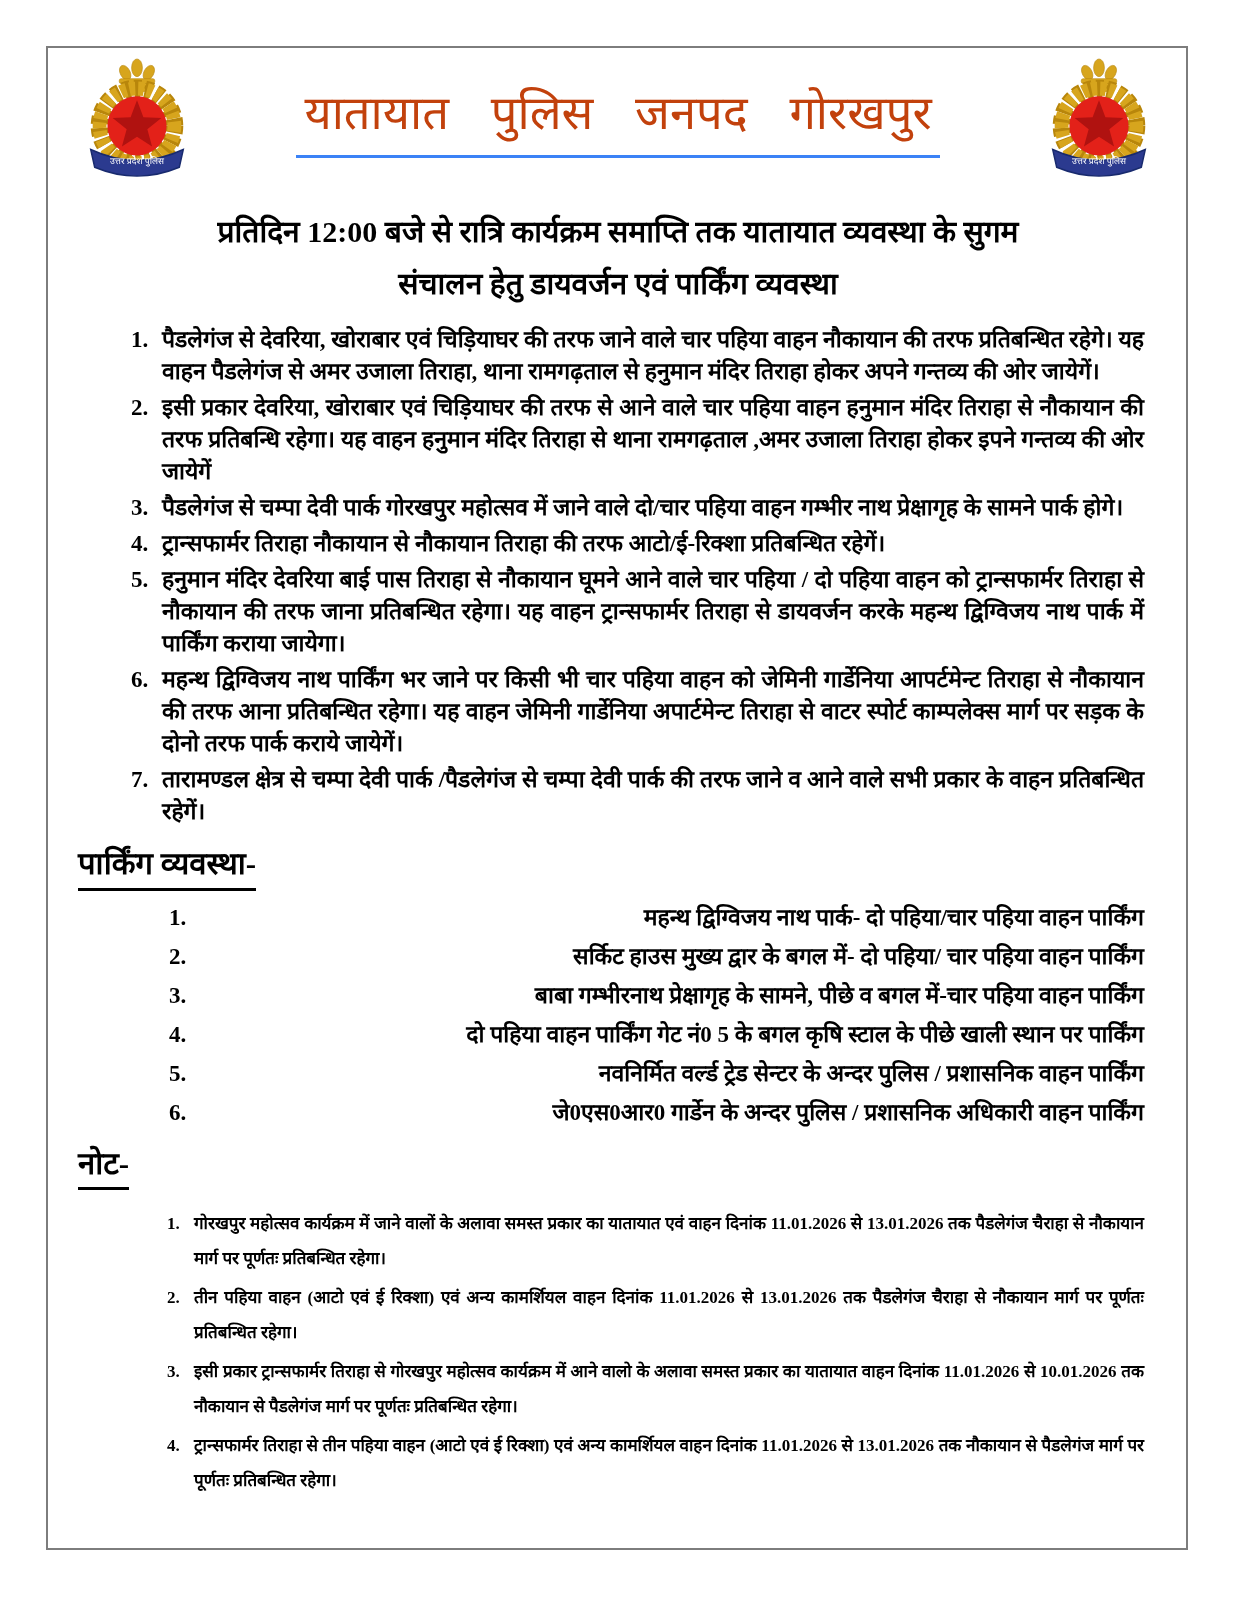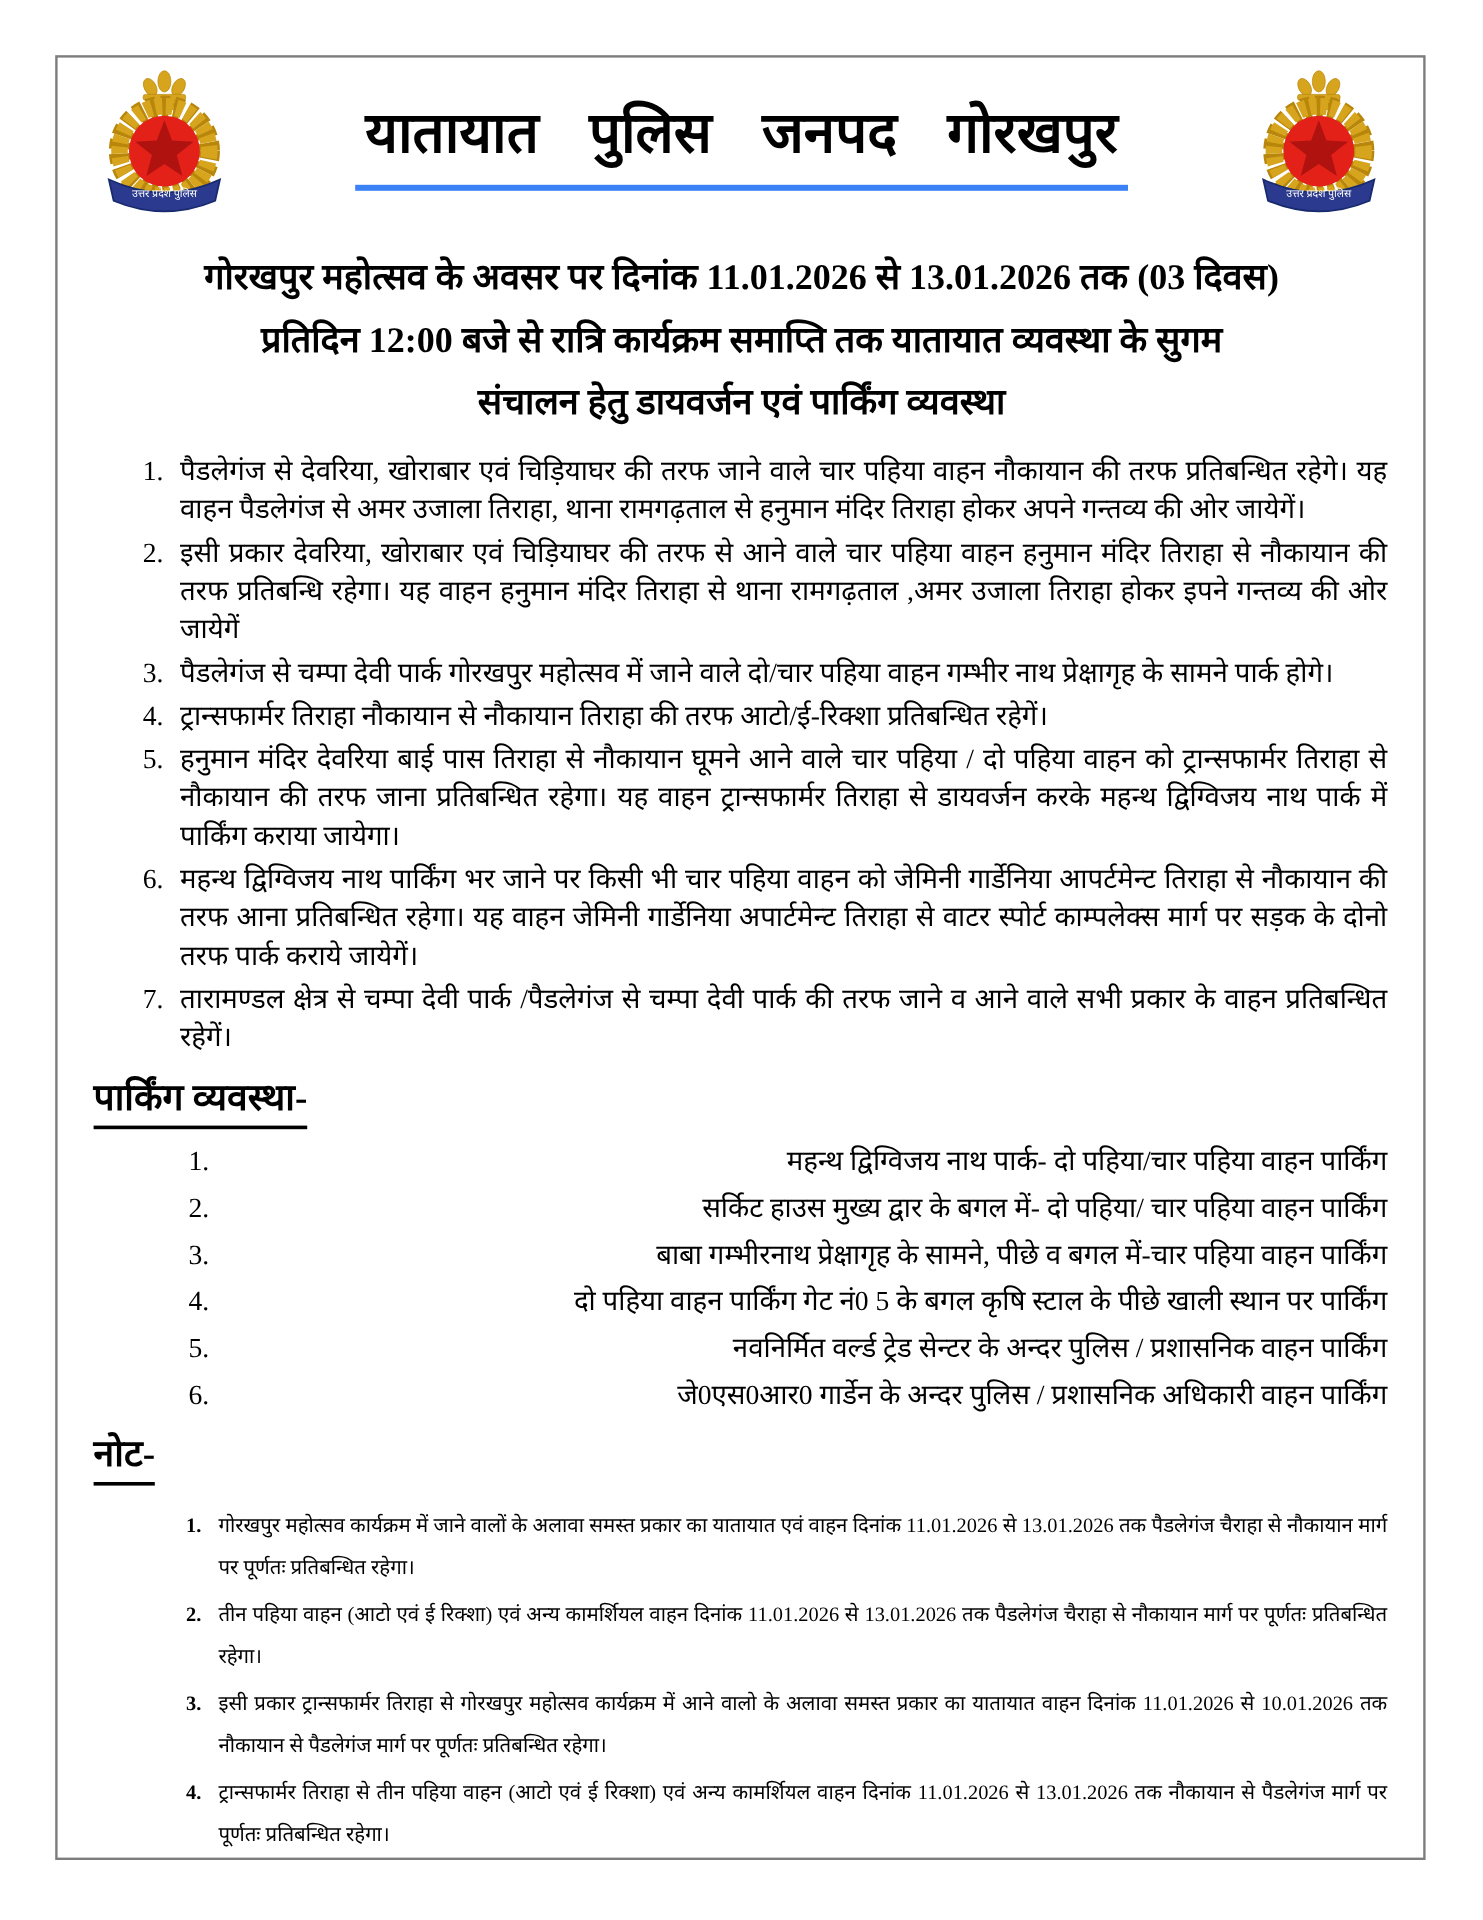--- a/index.html
+++ b/index.html
@@ -11,28 +11,28 @@
   }
   .sheet{
     position:absolute;left:46px;top:46px;width:1142px;height:1504px;
     box-sizing:border-box;border:2px solid #7d7d7d;background:#fff;
     padding:6px 26px 0 28px;overflow:hidden;
   }
   
   .header{display:flex;align-items:center;justify-content:space-between;margin-top:2px;}
   .emblem{width:122px;height:128px;flex:0 0 auto;}
   .header-title{
-    color:#000000;font-weight:bold;font-size:47px;line-height:1.1;
+    color:#c2410c;font-weight:normal;font-size:47px;line-height:1.1;
     word-spacing:30px;white-space:nowrap;text-align:center;
-    border-bottom:5px solid #3b82f6;padding:6px 8px 16px 8px;margin:0 6px;
+    border-bottom:3px solid #3b82f6;padding:6px 8px 16px 8px;margin:0 6px;
   }
   
   .intro{font-weight:bold;font-size:30px;line-height:1.74;text-align:center;margin:22px 18px 6px 18px;}
   
-  ol{margin:4px;}
+  ol{margin:16px;font-weight:bold;}
   ol.diversion-list{
     padding-left:62px;margin-top:14px;font-size:23px;line-height:32px;
   }
   ol.diversion-list > li{
     text-align:justify;padding-left:8px;margin-bottom:4px;
   }
   ol.diversion-list > li::marker{font-size:23px;}
   
   .section-heading{
     font-size:31px;font-weight:bold;width:fit-content;
@@ -102,21 +102,20 @@
         <circle cx="60" cy="71" r="38" fill="none" stroke="#d7a51d" stroke-width="14" stroke-dasharray="6 3"></circle>
         <circle cx="60" cy="71" r="30" fill="#e32119"></circle>
         <polygon points="60,45 66.5,62.1 84.7,63 70.5,74.4 75.3,92 60,82 44.7,92 49.5,74.4 35.3,63 53.5,62.1" fill="#b01210"></polygon>
         <path d="M13 95 Q60 117 107 95 L103 113 Q60 131 17 113 Z" fill="#2b3a8f" stroke="#182a6e" stroke-width="1.5"></path>
         <text x="60" y="110" text-anchor="middle" font-size="9" fill="#ffffff">उत्तर प्रदेश पुलिस</text>
       </svg>
     </div>
   </div>
 
   <div class="intro">
-    <div>गोरखपुर महोत्सव के अवसर पर दिनांक 11.01.2026 से 13.01.2026 तक (03 दिवस)</div>
     <div>प्रतिदिन 12:00 बजे से रात्रि कार्यक्रम समाप्ति तक यातायात व्यवस्था के  सुगम</div>
     <div>संचालन हेतु डायवर्जन एवं पार्किंग व्यवस्था</div>
   </div>
 
   <ol class="diversion-list">
     <li>पैडलेगंज से देवरिया, खोराबार एवं चिड़ियाघर की तरफ जाने वाले चार पहिया वाहन नौकायान की तरफ प्रतिबन्धित रहेगे। यह वाहन पैडलेगंज से अमर उजाला तिराहा, थाना रामगढ़ताल से हनुमान मंदिर तिराहा होकर अपने गन्तव्य की ओर जायेगें।</li>
     <li>इसी प्रकार देवरिया, खोराबार एवं चिड़ियाघर की तरफ से आने वाले चार पहिया वाहन हनुमान मंदिर तिराहा से नौकायान की तरफ प्रतिबन्धि रहेगा। यह वाहन हनुमान मंदिर तिराहा से थाना रामगढ़ताल ,अमर उजाला तिराहा होकर इपने गन्तव्य की ओर जायेगें</li>
     <li>पैडलेगंज से चम्पा देवी पार्क गोरखपुर महोत्सव में जाने वाले दो/चार पहिया वाहन गम्भीर नाथ प्रेक्षागृह के सामने पार्क होगे।</li>
     <li>ट्रान्सफार्मर तिराहा नौकायान से नौकायान तिराहा की तरफ आटो/ई-रिक्शा प्रतिबन्धित रहेगें।</li>
     <li>हनुमान मंदिर देवरिया बाई पास तिराहा से नौकायान घूमने आने वाले चार पहिया / दो पहिया वाहन को ट्रान्सफार्मर तिराहा से नौकायान की तरफ जाना प्रतिबन्धित रहेगा। यह वाहन ट्रान्सफार्मर तिराहा से डायवर्जन करके महन्थ द्विग्विजय नाथ पार्क में पार्किंग कराया जायेगा।</li>

